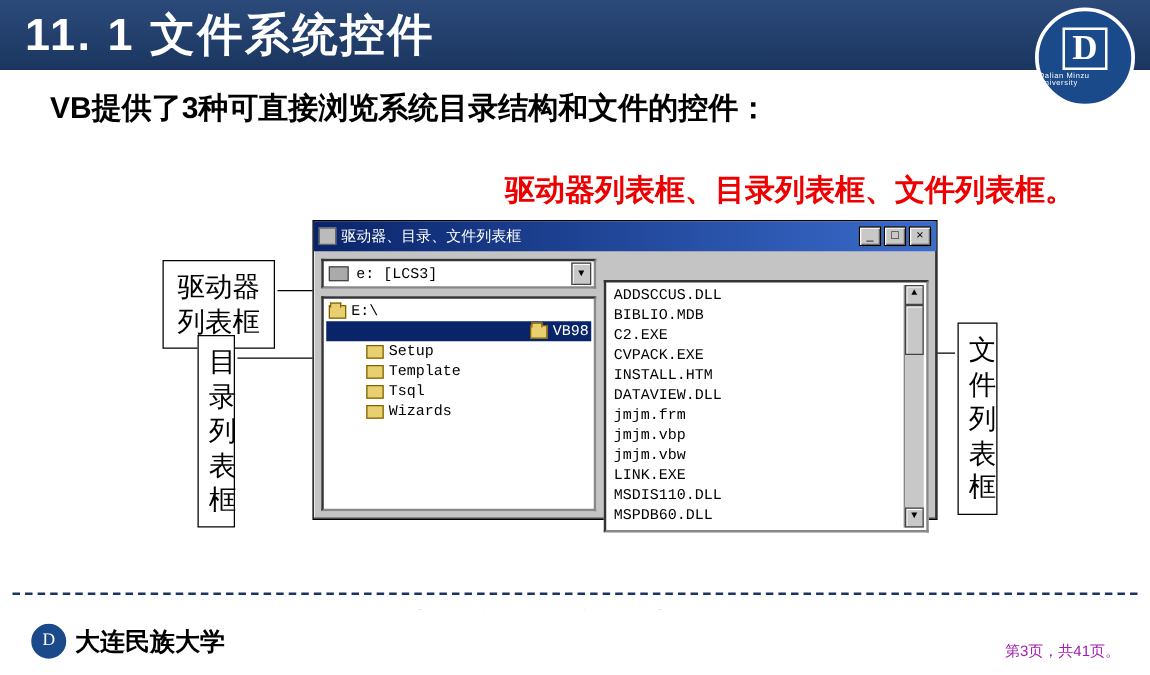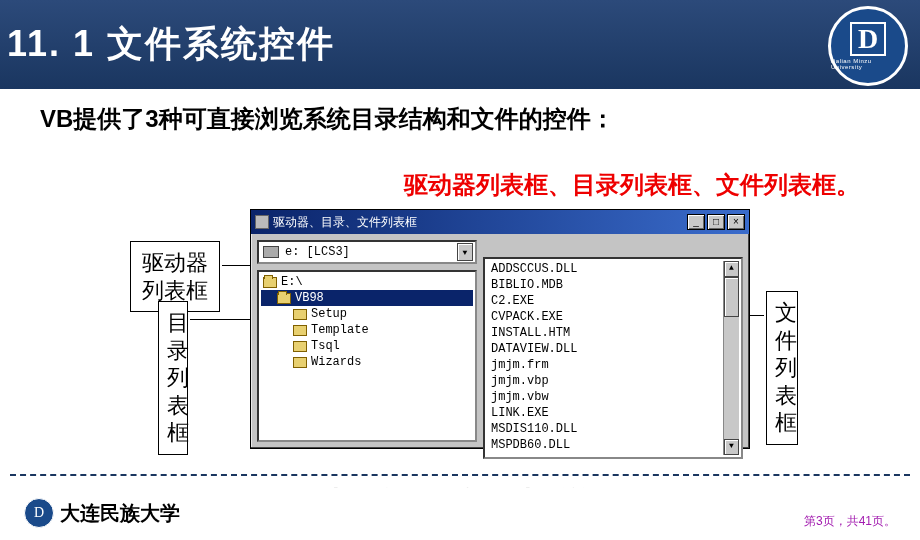--- a/index.html
+++ b/index.html
@@ -5,24 +5,24 @@
     * { margin: 0; padding: 0; box-sizing: border-box; }
     body {
       width: 920px;
       height: 540px;
       font-family: "Microsoft YaHei", SimSun, sans-serif;
       position: relative;
       background: #fff;
     }
     .title-bar {
       background: linear-gradient(to bottom, #2c4a7a, #1a3660);
-      height: 89px;
+      height: 56px;
       display: flex;
       align-items: center;
-      padding: 0 7px;
+      padding: 0 20px;
       color: #fff;
       font-size: 36px;
       font-weight: bold;
       letter-spacing: 2px;
     }
     .logo {
       position: absolute;
       right: 12px;
       top: 6px;
       width: 80px;
@@ -155,21 +155,21 @@
       border: 2px inset #888;
       font-family: "Courier New", monospace;
       font-size: 12px;
       padding: 2px;
       overflow: hidden;
       position: relative;
     }
     .dir-list { flex: 1; }
     .dir-item { display: flex; align-items: center; padding: 1px 2px; gap: 4px; }
     .dir-item.sel { background: #0a246a; color: #fff; }
-    .dir-item.l1 { padding-left: 16px; }
+    .dir-item.l1 { padding-left: 16px; justify-content: flex-end; }
     .dir-item.l2 { padding-left: 32px; }
     .folder-icon {
       width: 14px; height: 11px; background: #e8d070;
       border: 1px solid #806000; position: relative;
     }
     .folder-icon.open::before {
       content: ''; position: absolute; top: -3px; left: 0;
       width: 7px; height: 3px; background: #e8d070; border: 1px solid #806000; border-bottom: none;
     }
     .file-listbox { height: 100%; display: flex; margin-top: 17px; }

